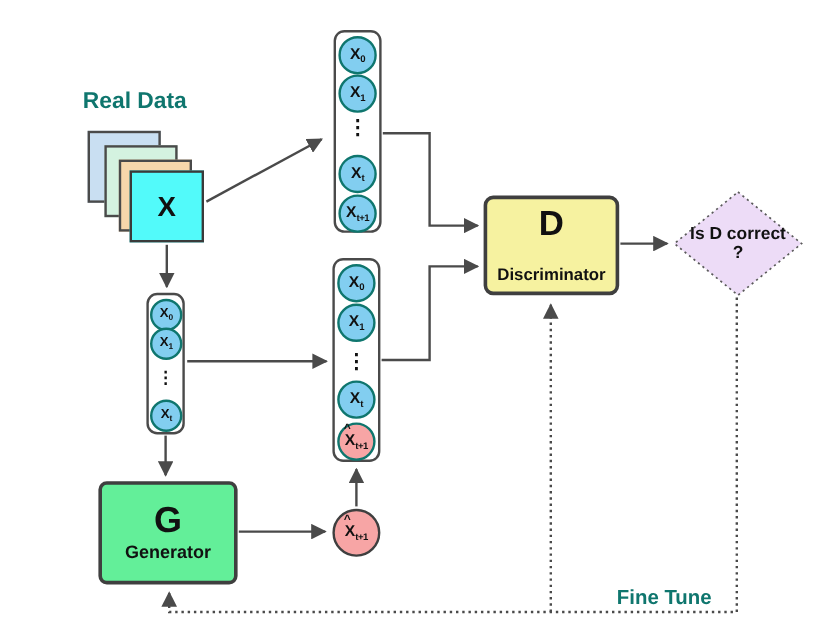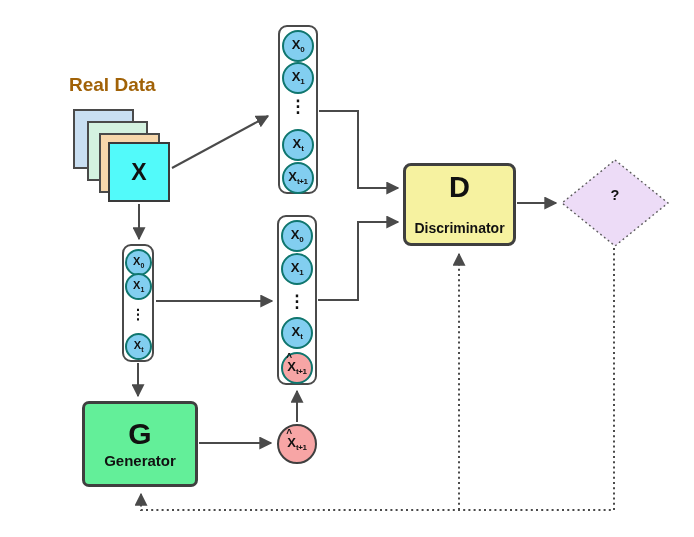--- a/index.html
+++ b/index.html
@@ -5,21 +5,21 @@
   html,body{margin:0;padding:0;background:#ffffff;}
   .scene{
     position:relative;width:694px;height:537px;background:#fff;
     font-family:"Liberation Sans",sans-serif;overflow:hidden;color:#111;
   }
   .wires{position:absolute;left:0;top:0;}
   .wire{stroke:var(--line,#4a4a4a);stroke-width:2;fill:none;}
   .wire.dotted{stroke-dasharray:2 3.2;}
   .diamond-shape{fill:var(--diamond-lavender,#eddcf7);stroke:#5a5a5a;stroke-width:1.4;stroke-dasharray:1.8 3;}
 
-  .txt{position:absolute;font-weight:bold;color:#a16207;}
+  .txt{position:absolute;font-weight:bold;color:#0f766e;}
   .real-data{left:69px;top:74px;font-size:19px;}
   .fine-tune{left:514px;top:488px;font-size:17px;}
 
   .stack{position:absolute;width:61px;height:60px;border:2px solid #4a4a4a;box-sizing:border-box;}
   .sq-back{left:73px;top:109px;background:var(--stack-blue,#c9dff2);}
   .sq-mid{left:87px;top:121px;background:var(--stack-mint,#d4f2e0);}
   .sq-front{left:99px;top:133px;background:var(--stack-peach,#f7d7ab);}
   .xblock{
     position:absolute;left:108px;top:142px;width:62px;height:60px;box-sizing:border-box;
     background:var(--cyan-block,#52fafa);border:2px solid #3a3a3a;
@@ -158,21 +158,23 @@
     <div class="big">G</div>
     <div class="name">Generator</div>
   </div>
 
   <div class="dbox">
     <div class="big">D</div>
     <div class="name">Discriminator</div>
   </div>
 
   <div class="diamond-label">
+    <div>Is D correct</div>
     <div>?</div>
   </div>
 
   <div class="gen-sample">
     <span class="lbl"><span class="hat">^</span><span>X</span><span class="sub">t+1</span></span>
   </div>
 
+  <div class="txt fine-tune">Fine Tune</div>
 
 </div>
 
 </body></html>

